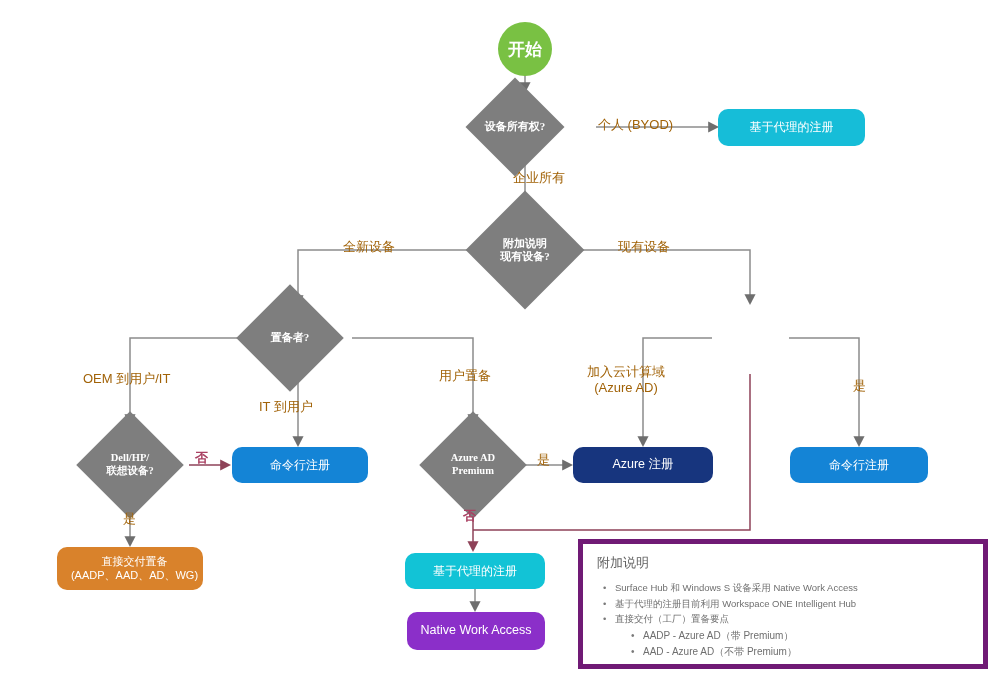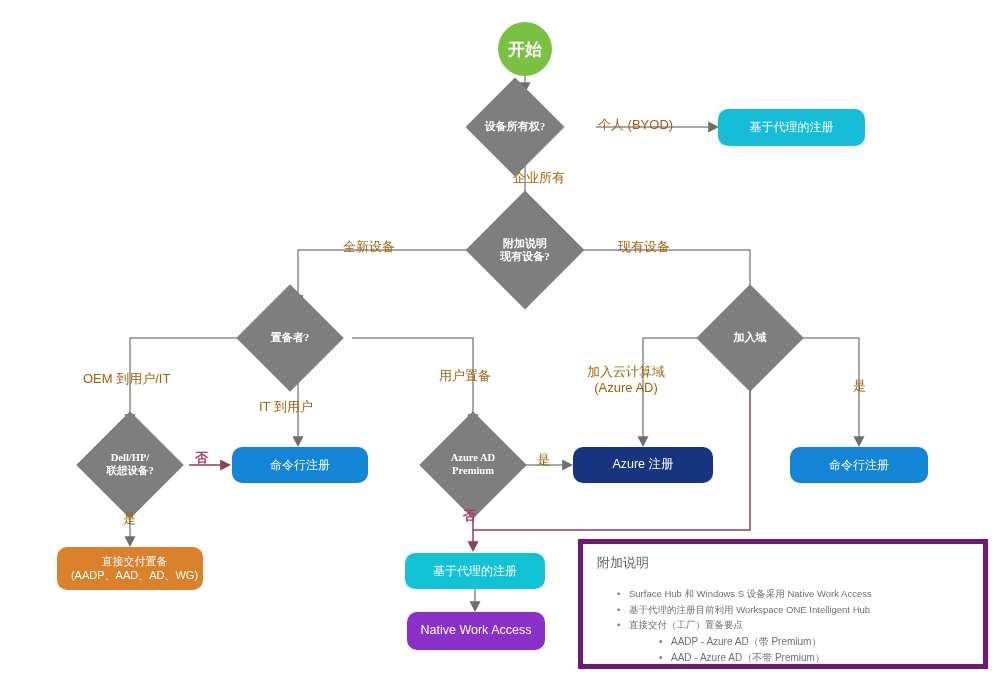--- a/index.html
+++ b/index.html
@@ -33,21 +33,21 @@
   .diamond .dlabel{position:relative;z-index:2;width:150%;line-height:1.2;}
 
   
   .elabel{position:absolute;color:#a16207;white-space:nowrap;line-height:1.25;text-align:center;}
   .elabel.no{color:#A94062;font-weight:bold;}
 
   
   .notes{position:absolute;border:5px solid #701a75;background:#fff;box-sizing:border-box;
          color:#6f6f6f;}
   .notes h4{margin:0 0 8px 0;font-size:13px;font-weight:normal;color:#5f5f5f;}
-  .notes ul{margin:14px;padding-left:16px;list-style:none;}
+  .notes ul{margin:0;padding-left:16px;list-style:none;}
   .notes li{font-size:9.5px;line-height:1.65;position:relative;padding-left:2px;}
   .notes li::before{content:"•";position:absolute;left:-10px;color:#7a7a7a;}
   .notes ul.sub{margin-top:1px;padding-left:26px;}
   .notes ul.sub li{font-size:10px;line-height:1.6;}
 </style>
 </head>
 <body>
 
 <div id="stage">
 
@@ -120,24 +120,20 @@
       <div>附加说明</div>
       <div>现有设备?</div>
     </div>
   </div>
 
   <div class="node diamond" style="left:252px;top:300px;width:76px;height:76px;font-size:11px;">
     <div class="dshape"></div>
     <div class="dlabel">置备者?</div>
   </div>
 
-  <div class="node diamond" style="left:712px;top:300px;width:76px;height:76px;font-size:11px;">
-    <div class="dshape"></div>
-    <div class="dlabel">加入域</div>
-  </div>
 
   <div class="node diamond" style="left:92px;top:427px;width:76px;height:76px;font-size:10.5px;">
     <div class="dshape"></div>
     <div class="dlabel">
       <div>Dell/HP/</div>
       <div>联想设备?</div>
     </div>
   </div>
 
   <div class="node diamond" style="left:435px;top:427px;width:76px;height:76px;font-size:10.5px;">

